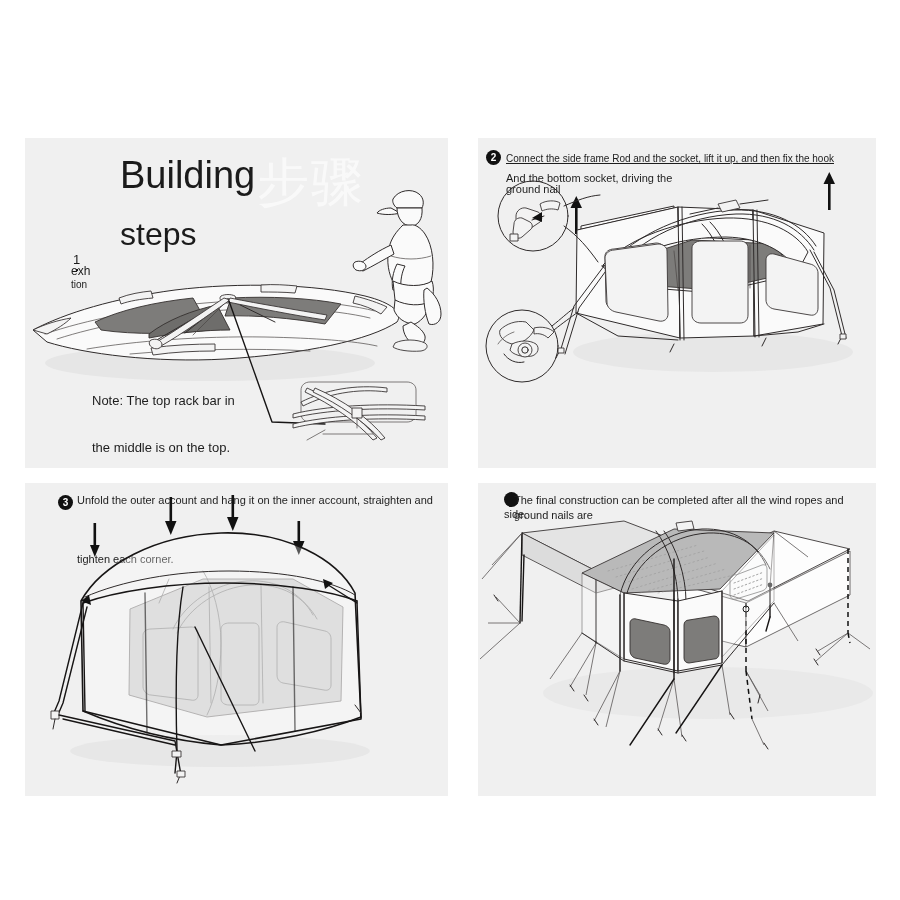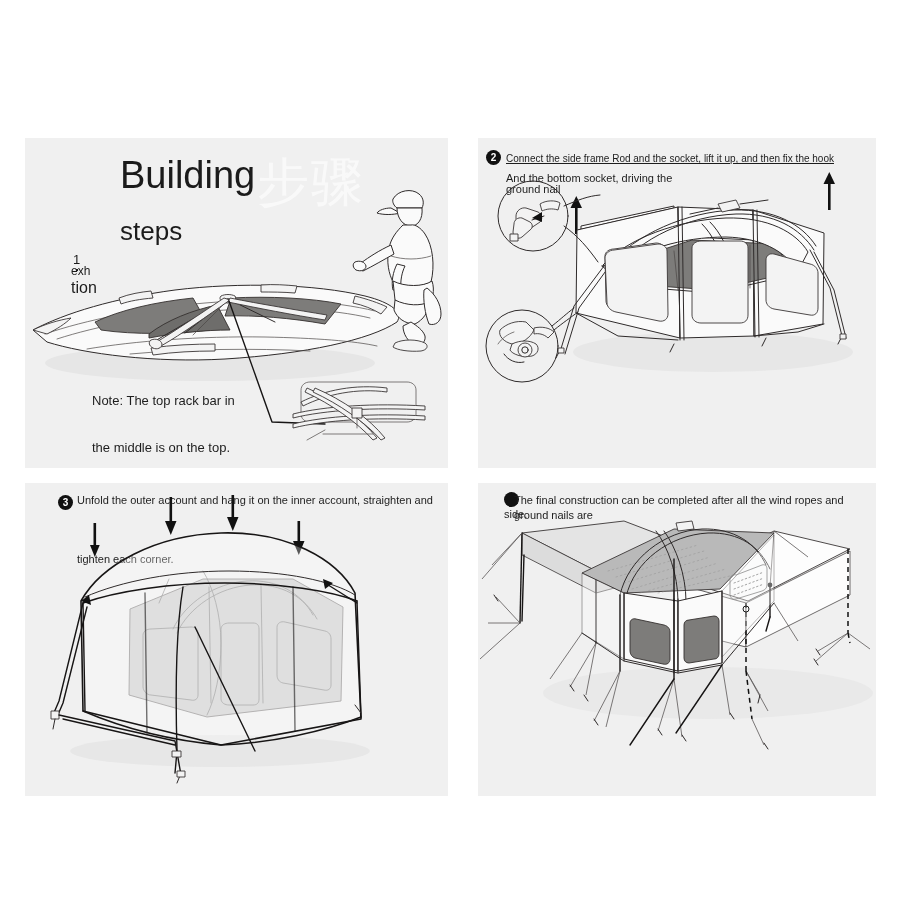--- a/index.html
+++ b/index.html
@@ -37,21 +37,21 @@
     font-size: 38px;
     font-weight: 400;
     color: #1b1b1b;
     letter-spacing: 0px;
     line-height: 1.05;
   }
   .title-sub {
     position: absolute;
     left: 95px;
     top: 80px;
-    font-size: 26px;
+    font-size: 32px;
     font-weight: 400;
     color: #1b1b1b;
     line-height: 1.05;
   }
   .watermark {
     position: absolute;
     left: 232px;
     top: 10px;
     font-size: 52px;
     color: rgba(255,255,255,0.62);
@@ -128,21 +128,21 @@
 
     <div class="watermark">步骤</div>
 
     <div class="title-main">Building</div>
     <div class="title-sub">steps</div>
 
     <div class="step-num-plain" style="left:48px; top:115px;">
       <span>1</span><span class="dot"></span>
     </div>
     <div class="step-num-plain" style="left:46px; top:127px; font-size:12px;text-align:right;">exh</div>
-    <div class="step-num-plain" style="left:46px; top:141px; font-size:16px;">tion</div>
+    <div class="step-num-plain" style="left:46px; top:141px; font-size:10px;">tion</div>
 
 
     <div class="note-text" style="left:67px; top:250px;">Note: The top rack bar in</div>
     <div class="note-text" style="left:67px; top:272px;margin-top:25px;">the middle is on the top.</div>
 
     <svg class="art" width="423" height="330" viewBox="0 0 423 330">
 
       <ellipse cx="185" cy="225" rx="165" ry="18" fill="#e6e6e6"></ellipse>
 
       <path class="fl-w" d="M8 192 C 40 175, 90 160, 150 152 C 215 144, 290 146, 340 158

